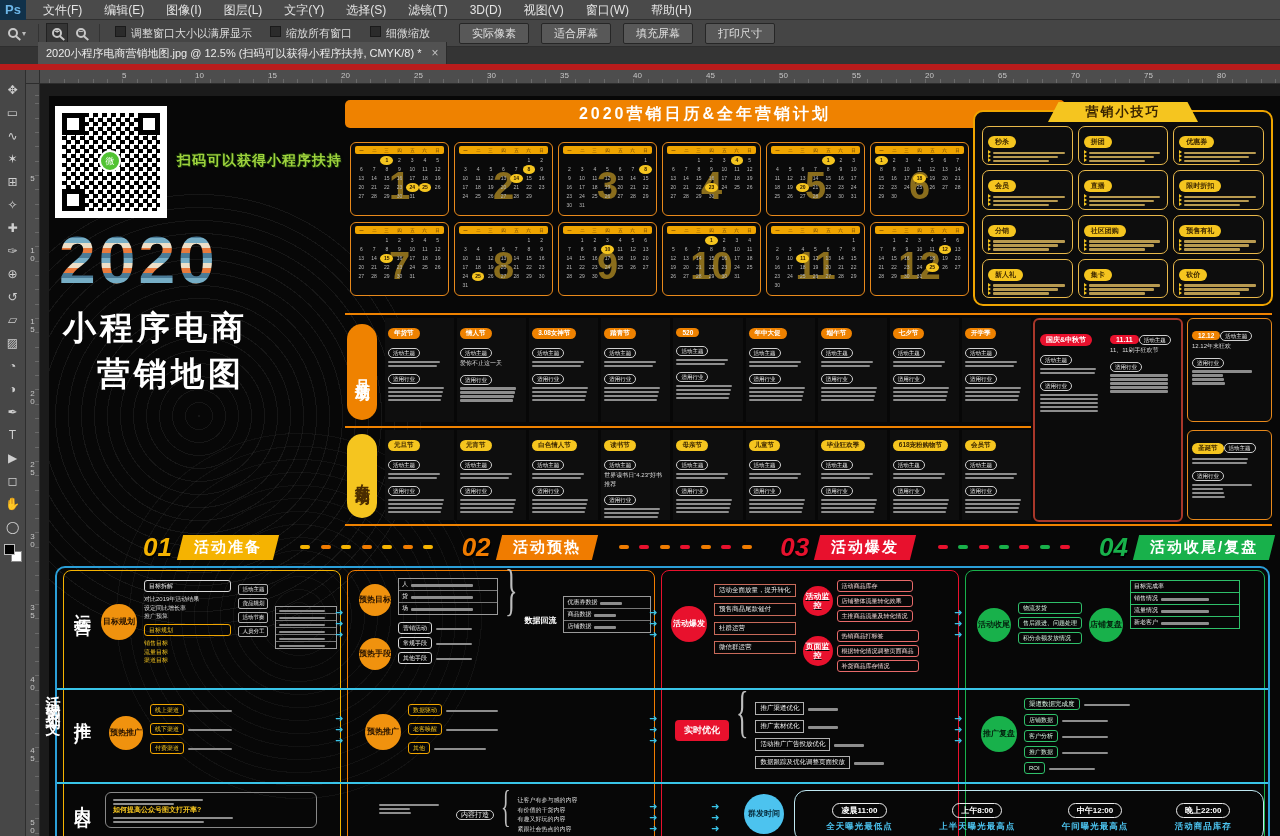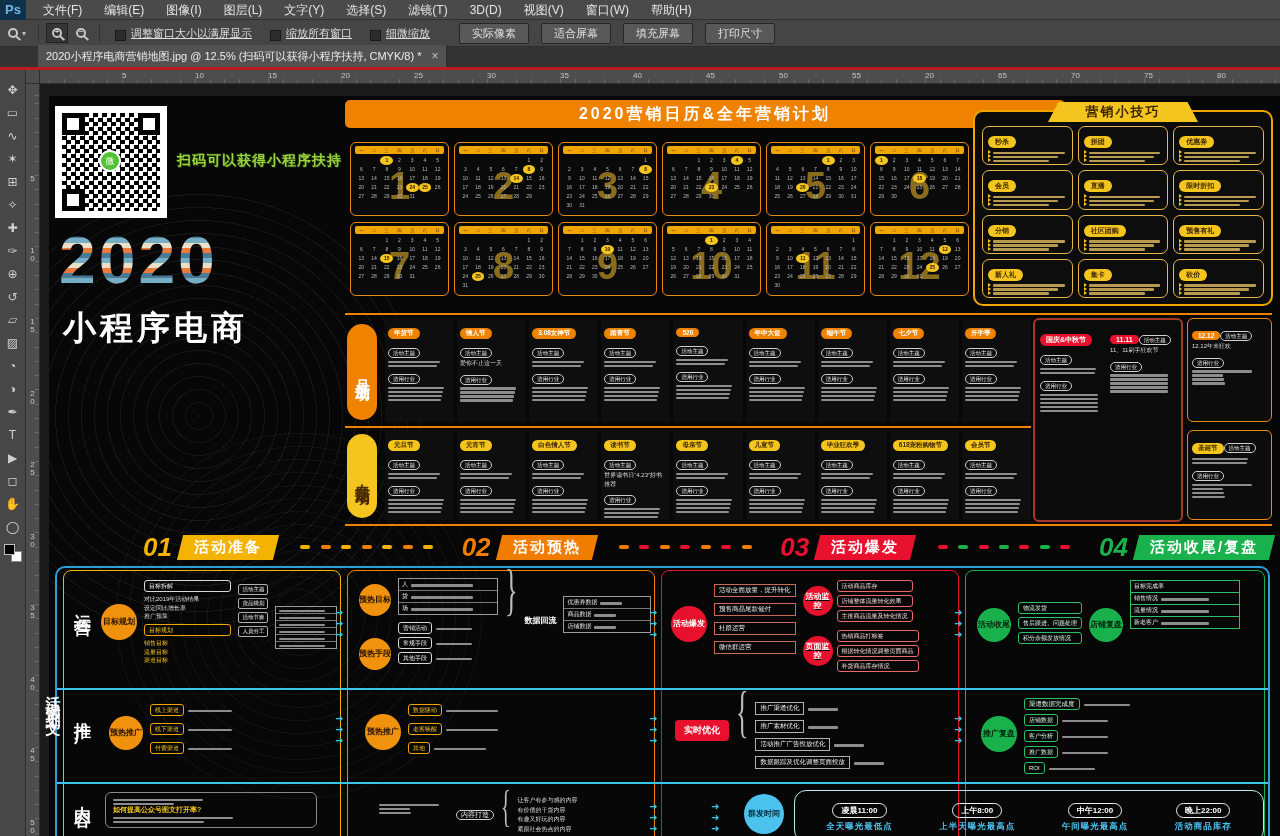--- a/index.html
+++ b/index.html
@@ -10,24 +10,24 @@
   #menubar{position:absolute;left:0;top:0;width:1280px;height:20px;background:#4a4a4a;border-bottom:1px solid #303030;display:flex;align-items:center;color:#e4e4e4;font-size:12px;}
   #pslogo{width:26px;height:20px;background:#10314a;color:#6db6e8;font-weight:bold;font-size:13px;display:flex;align-items:center;justify-content:center;margin-right:6px;}
   .mi{padding:0 11px;line-height:20px;white-space:nowrap;}
   #optionsbar{position:absolute;left:0;top:20px;width:1280px;height:27px;background:#454545;border-bottom:1px solid #2e2e2e;display:flex;align-items:center;color:#dcdcdc;font-size:11px;}
   .lens{position:relative;width:10px;height:10px;border:2px solid #c8c8c8;border-radius:50%;display:inline-block;}
   .lens:after{content:'';position:absolute;width:6px;height:2px;background:#c8c8c8;right:-5px;bottom:-3px;transform:rotate(40deg);}
   .lens .pm{position:absolute;left:0px;top:-3px;width:6px;text-align:center;font-size:8px;color:#c8c8c8;font-weight:bold;}
   .obtn{background:#585858;border:1px solid #262626;border-radius:2px;color:#e0e0e0;font-size:11px;padding:2px 12px;margin:0 6px;}
   .zbtn{width:22px;height:20px;display:flex;align-items:center;justify-content:center;border:1px solid transparent;margin:0 1px;}
   .zbtn.active{background:#353535;border-color:#222;}
-  .chk{display:flex;align-items:flex-end;margin:12px 9px;white-space:nowrap;text-decoration:underline;}
+  .chk{display:flex;align-items:flex-start;margin:12px 9px;white-space:nowrap;}
   .chk .box{width:11px;height:11px;background:#2b2b2b;border:1px solid #1a1a1a;margin-right:5px;}
   .vsep{width:1px;height:18px;background:#333;margin:0 6px;}
-  #tabbar{position:absolute;left:0;top:47px;width:1280px;height:23px;background:#343434;border-bottom:3px solid #b91c1c;display:flex;align-items:flex-end;}
+  #tabbar{position:absolute;left:0;top:47px;width:1280px;height:23px;background:#343434;border-bottom:6px solid #b91c1c;display:flex;align-items:flex-end;}
   #doctab{height:22px;background:#525252;color:#ececec;font-size:11px;display:flex;align-items:center;padding:0 8px;margin-left:38px;border-right:1px solid #2a2a2a;}
   #doctab .close{margin-left:10px;color:#c2c2c2;font-size:12px;}
 
   
   #ruler-h{position:absolute;left:40px;top:70px;width:1240px;height:14px;background:#4d4d4d;border-bottom:1px solid #2d2d2d;
     background-image:repeating-linear-gradient(90deg,#6a6a6a 0 1px,transparent 1px 14.6px);background-position:9px 9px;background-size:100% 5px;background-repeat:repeat-x;}
   #ruler-v{position:absolute;left:26px;top:84px;width:14px;height:752px;background:#4d4d4d;border-right:1px solid #2d2d2d;
     background-image:repeating-linear-gradient(0deg,#6a6a6a 0 1px,transparent 1px 14.3px);background-position:9px 12px;background-size:5px 100%;background-repeat:repeat-y;}
   #ruler-corner{position:absolute;left:26px;top:70px;width:14px;height:14px;background:#4d4d4d;border-right:1px solid #2d2d2d;border-bottom:1px solid #2d2d2d;}
   .rnum{position:absolute;font-size:8px;color:#c6c6c6;top:1px;}
@@ -271,20 +271,21 @@
       <div id="qr">
         <div class="mods"></div>
         <span class="finder" style="left:7px;top:7px;"></span>
         <span class="finder" style="right:7px;top:7px;"></span>
         <span class="finder" style="left:7px;bottom:7px;"></span>
         <div class="wx">微</div>
       </div>
       <div id="qr-caption">扫码可以获得小程序扶持</div>
       <div id="year">2020</div>
       <div class="ptitle" style="left:14px;top:210px;">小程序电商</div>
+      <div class="ptitle" style="left:48px;top:256px;">营销地图</div>
 
       <div id="cal-header">2020营销日历&amp;全年营销计划</div>
       <div id="cal">
           <div class="mon">
             <div class="mhead">
               <span class="wd">一</span>
               <span class="wd">二</span>
               <span class="wd">三</span>
               <span class="wd">四</span>
               <span class="wd">五</span>

